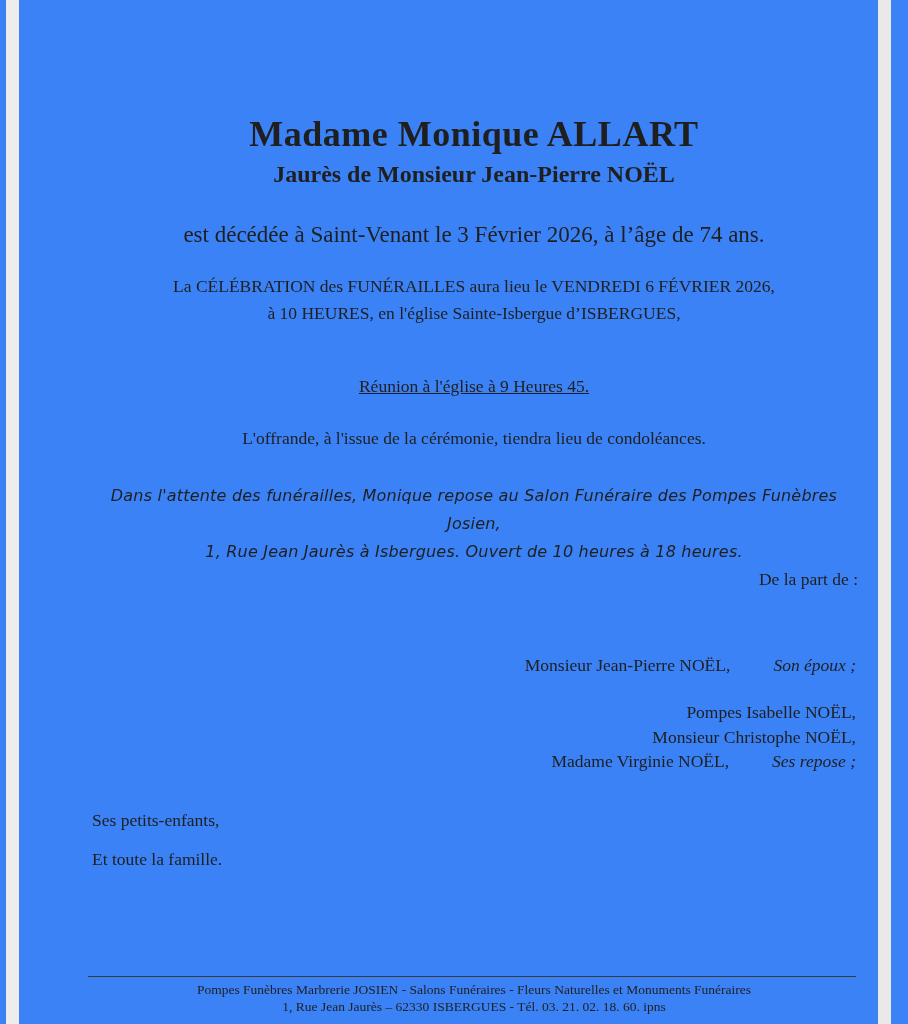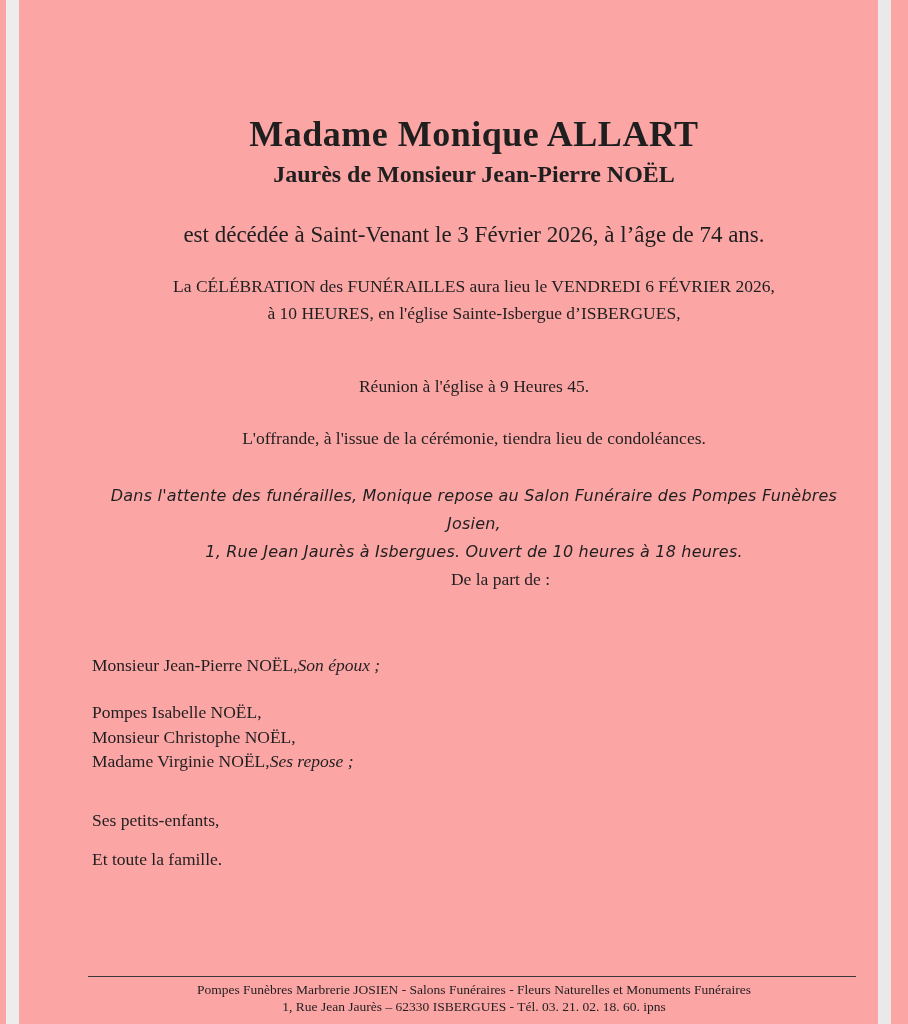--- a/index.html
+++ b/index.html
@@ -1,20 +1,20 @@
 <!DOCTYPE html>
 <html><head>
 <meta charset="utf-8">
 <style>
   html, body { margin: 0; padding: 0; background: #ffffff; }
   .page {
     position: relative;
     width: 908px;
     height: 1024px;
-    background: #fca5a5;
+    background: #3b82f6;
     overflow: hidden;
     font-family: "Liberation Serif", serif;
     color: #1f1f1f;
   }
   .scan-edge {
     position: absolute;
     top: 0;
     bottom: 0;
     width: 13px;
   }
@@ -33,37 +33,38 @@
   }
   .doc-subtitle {
     top: 158px;
     font-size: 24px;
     font-weight: bold;
     line-height: 32px;
   }
   .death-line { top: 222px; font-size: 23px; }
   .ceremony   { top: 273px; font-size: 17.5px; line-height: 27px; }
   .ceremony b { font-weight: normal; margin-top: 40px; }
-  .reunion    { top: 376px; font-size: 17.5px; }
+  .reunion    { top: 376px; font-size: 17.5px; text-decoration: underline; }
   .offering   { top: 428px; font-size: 17.5px; }
   .repose {
     top: 482px;
     font-family: "DejaVu Sans", sans-serif;
     font-style: italic;
     font-size: 16px;
     line-height: 28px;
     letter-spacing: 0.2px;
   }
-  .from-lead { top: 569px; left: 143px; right: 50px; font-size: 17.5px; text-align: center; }
+  .from-lead { top: 569px; left: 143px; right: 50px; font-size: 17.5px; text-align: right; }
 
   .fam-row {
     display: flex;
-    justify-content: flex-start;
+    justify-content: flex-end;
     align-items: baseline;
     font-size: 17.5px;
+    gap: 43px;
   }
   .fam-block { left: 92px; right: 52px; }
   .spouse-row { top: 655px; }
   .children-block { top: 700px; }
   .children-block .fam-row { line-height: 24.5px; }
   .relation { font-style: italic; }
   .grandchildren { top: 810px; }
   .family-rest  { top: 849px; }
   .plain-row { font-size: 17.5px; text-align: left; }
 

